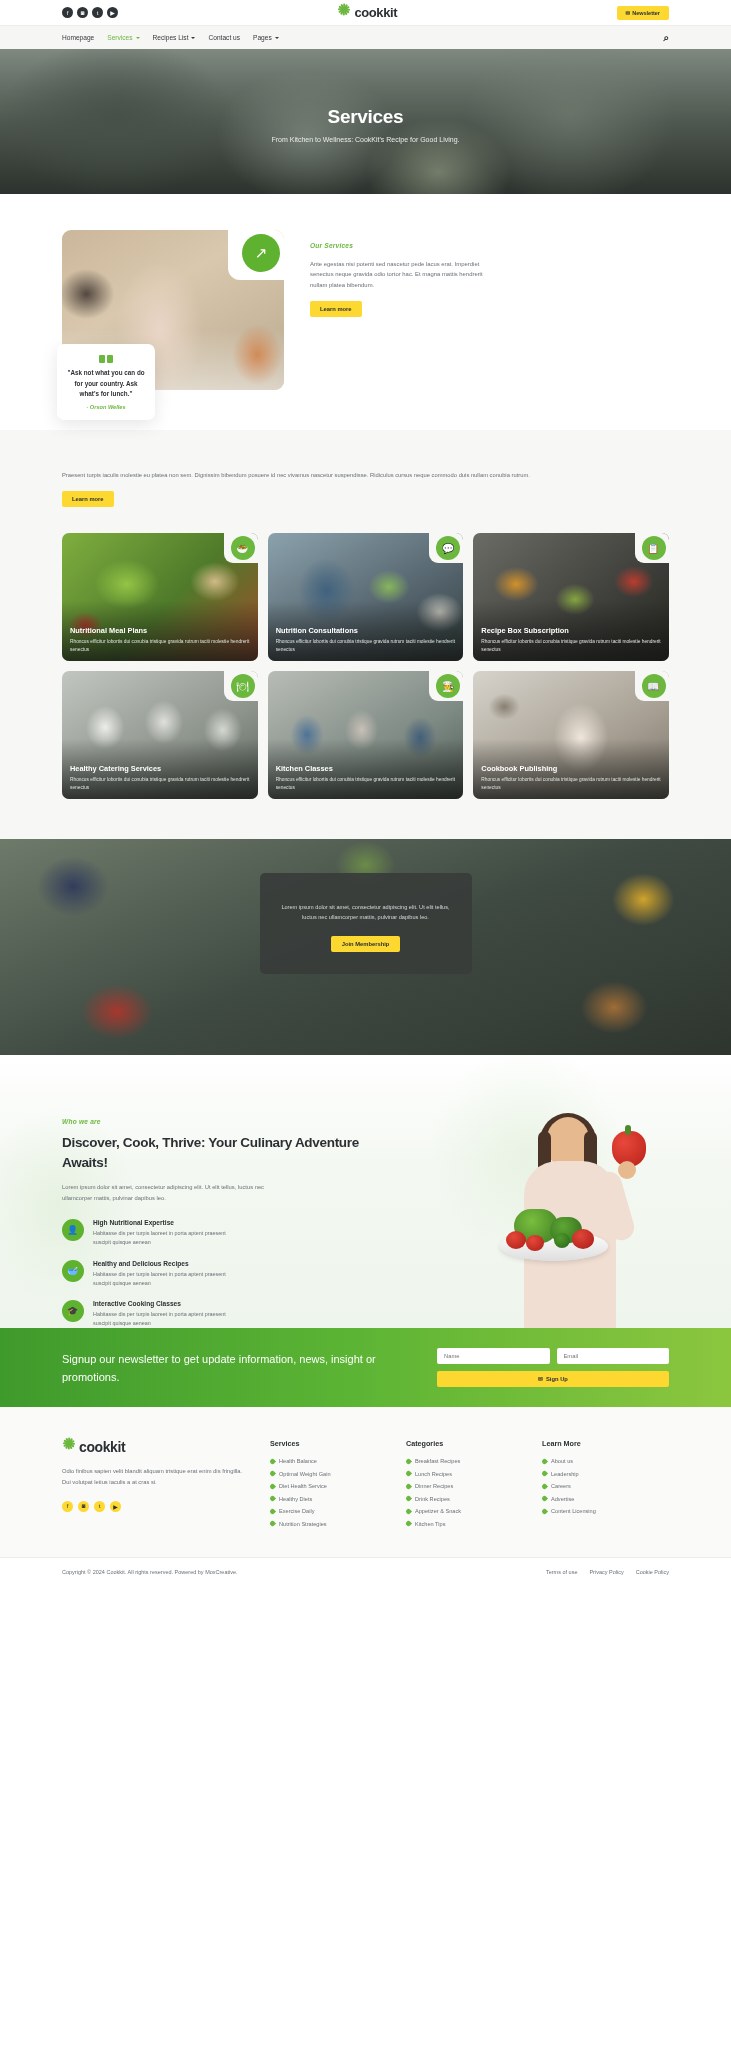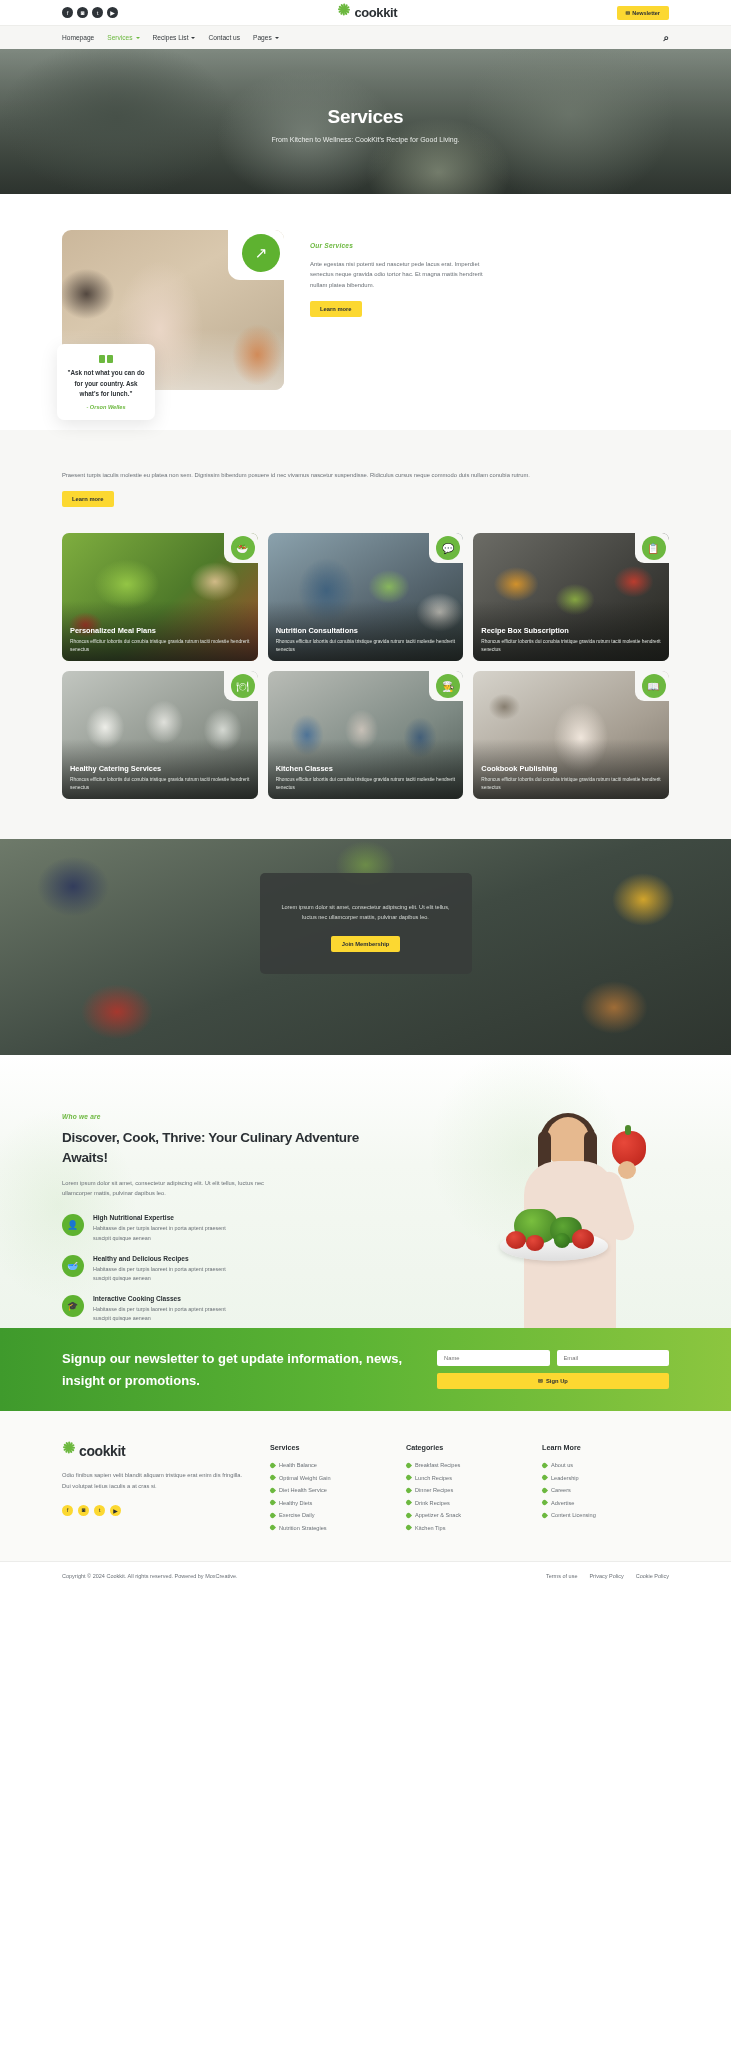--- a/index.html
+++ b/index.html
@@ -150,21 +150,21 @@
   .stat:last-child{border-right:none;}
   .stat .n { font-size:17px; font-weight:700; color:#5eb230; letter-spacing:-.4px;}
   .stat .l { font-size:5.8px; color:#4d5358; margin-top:4px; font-weight:600;}
 
   
   .who { position:relative; padding:58px 62px 0; min-height:250px;
       background:linear-gradient(180deg,#ffffff 0%,#f4f8f2 40%,#eef5ec 100%); overflow:hidden;}
   .who .leafbg{position:absolute;inset:0;background:
      radial-gradient(ellipse 120px 150px at 8% 55%, rgba(120,190,90,.10), transparent 65%),
      radial-gradient(ellipse 150px 160px at 72% 35%, rgba(120,190,90,.10), transparent 65%);}
-  .who-inner { position:relative; z-index:2; display:flex; gap:14px;}
+  .who-inner { position:relative; z-index:2; display:flex; gap:14px;align-items:flex-end;}
   .who-left { width:300px; }
   .who-left h2 { font-size:13.5px; line-height:1.45; font-weight:700; margin-top:8px; letter-spacing:-.3px;}
   .who-left .body { font-size:5.8px; line-height:1.8; color:#6a7076; margin-top:10px; max-width:218px;}
   .feat-list { margin-top:16px; display:flex; flex-direction:column; gap:12px;}
   .feat { display:flex; gap:9px; align-items:flex-start;}
   .feat .ic { width:22px; height:22px; border-radius:50%; background:#5eb230; color:#fff; flex:none;
       display:flex; align-items:center; justify-content:center; font-size:9px;}
   .feat h4 { font-size:6.6px; font-weight:700; color:#2b3034;}
   .feat p { font-size:5.4px; line-height:1.7; color:#6a7076; margin-top:3px; max-width:150px;}
   .who-right { flex:1; position:relative; min-height:215px;}
@@ -194,21 +194,21 @@
   .veg4{position:absolute; left:32px; top:122px; width:18px;height:16px;border-radius:50%;
       background:radial-gradient(circle at 38% 32%,#e5483a,#ab1d16);}
   .veg5{position:absolute; left:78px; top:116px; width:22px;height:20px;border-radius:50%;
       background:radial-gradient(circle at 38% 32%,#e0463a,#a81b14);}
   .veg6{position:absolute; left:60px; top:120px; width:16px;height:15px;border-radius:50%;
       background:radial-gradient(circle at 38% 32%,#4e9a2c,#2b6418);}
 
   
   .news { background:linear-gradient(90deg,#3f9a2c 0%,#5cb434 48%,#8cc63f 100%);
       padding:20px 62px; display:flex; align-items:center; gap:20px;}
-  .news .txt { flex:1; color:#fff; font-size:13px; line-height:1.65; font-weight:700;}
+  .news .txt { flex:1; color:#fff; font-size:11px; line-height:1.65; font-weight:400;}
   .news .form { width:232px;}
   .news .row { display:flex; gap:7px;}
   .news input { flex:1; border:none; border-radius:2px; padding:5px 7px; font-size:5.8px;
       font-family:"Liberation Sans",sans-serif; color:#6a7076; background:#fff;}
   .news .sub { width:100%; margin-top:7px; background:#fcd831; border:none; border-radius:2px;
       padding:5px; font-size:5.8px; font-weight:700; color:#2b3034; display:flex; align-items:center;
       justify-content:center; gap:3px;}
 
   
   .footer { background:#fafaf8; padding:32px 62px 24px; display:flex; gap:18px;}
@@ -333,21 +333,21 @@
         <button class="btn-y">Learn more</button>
       </div>
     </div>
     <div class="grid">
       <div class="card">
         <div class="img img-a"></div>
         <div class="notch"></div>
         <div class="badge">🥗</div>
         <div class="shade"></div>
         <div class="txt">
-          <h3>Personalized Meal Plans</h3>
+          <h3>Nutritional Meal Plans</h3>
           <p>Rhoncus efficitur lobortis dui conubia tristique gravida rutrum taciti molestie hendrerit senectus</p>
         </div>
       </div>
       <div class="card">
         <div class="img img-b"></div>
         <div class="notch"></div>
         <div class="badge">💬</div>
         <div class="shade"></div>
         <div class="txt">
           <h3>Nutrition Consultations</h3>

